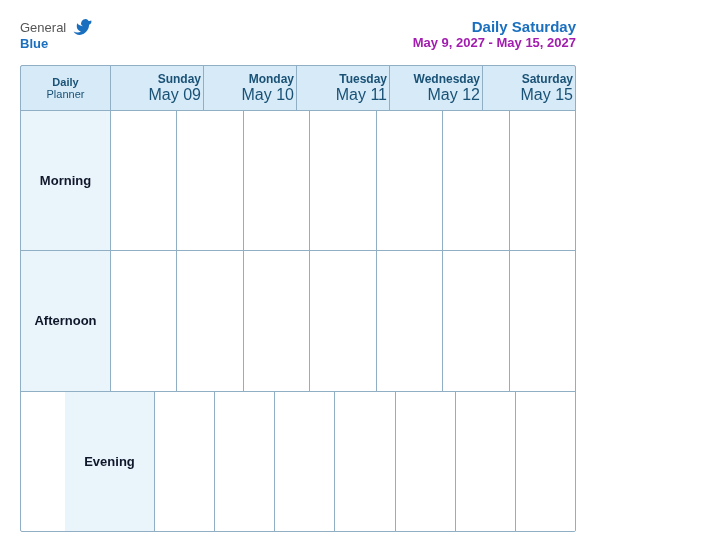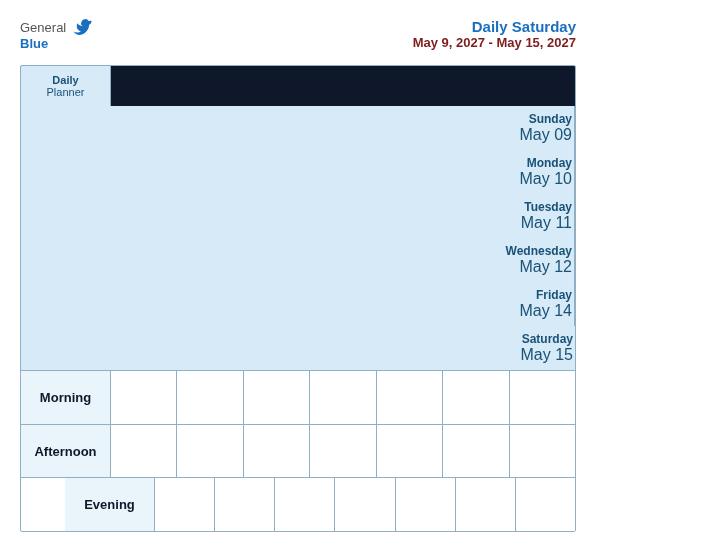--- a/index.html
+++ b/index.html
@@ -28,34 +28,34 @@
       text-align: right;
     }
     .title-main {
       font-size: 15px;
       font-weight: bold;
       color: #1a6fbf;
     }
     .title-dates {
       font-size: 13px;
       font-weight: bold;
-      color: #7f1d1d;
+      color: #a21caf;
     }
     .calendar {
       flex: 1;
       border: 1.5px solid #90afc5;
       border-radius: 2px;
       display: flex;
       flex-direction: column;
       overflow: hidden;
     }
     .cal-header-row {
       display: flex;
-      flex-direction: column;
-      background: #0f172a;
+      flex-direction: row;
+      background: #b91c1c;
       border-bottom: 1.5px solid #90afc5;
     }
     .cal-row {
       display: flex;
       flex-direction: row;
       flex: 1;
       border-bottom: 1.5px solid #90afc5;
     }
     .cal-row:last-child {
       border-bottom: none;
@@ -181,24 +181,20 @@
       </div>
       <div class="col-header">
         <span class="col-day-name">Tuesday</span>
         <span class="col-day-date">May 11</span>
       </div>
       <div class="col-header">
         <span class="col-day-name">Wednesday</span>
         <span class="col-day-date">May 12</span>
       </div>
       <div class="col-header">
-        <span class="col-day-name">Friday</span>
-        <span class="col-day-date">May 14</span>
-      </div>
-      <div class="col-header">
         <span class="col-day-name">Saturday</span>
         <span class="col-day-date">May 15</span>
       </div>
     </div>
 
     <div class="cal-row">
       <div class="row-label-cell">
         <span class="row-label-text">Morning</span>
       </div>
       <div class="cell"></div>

